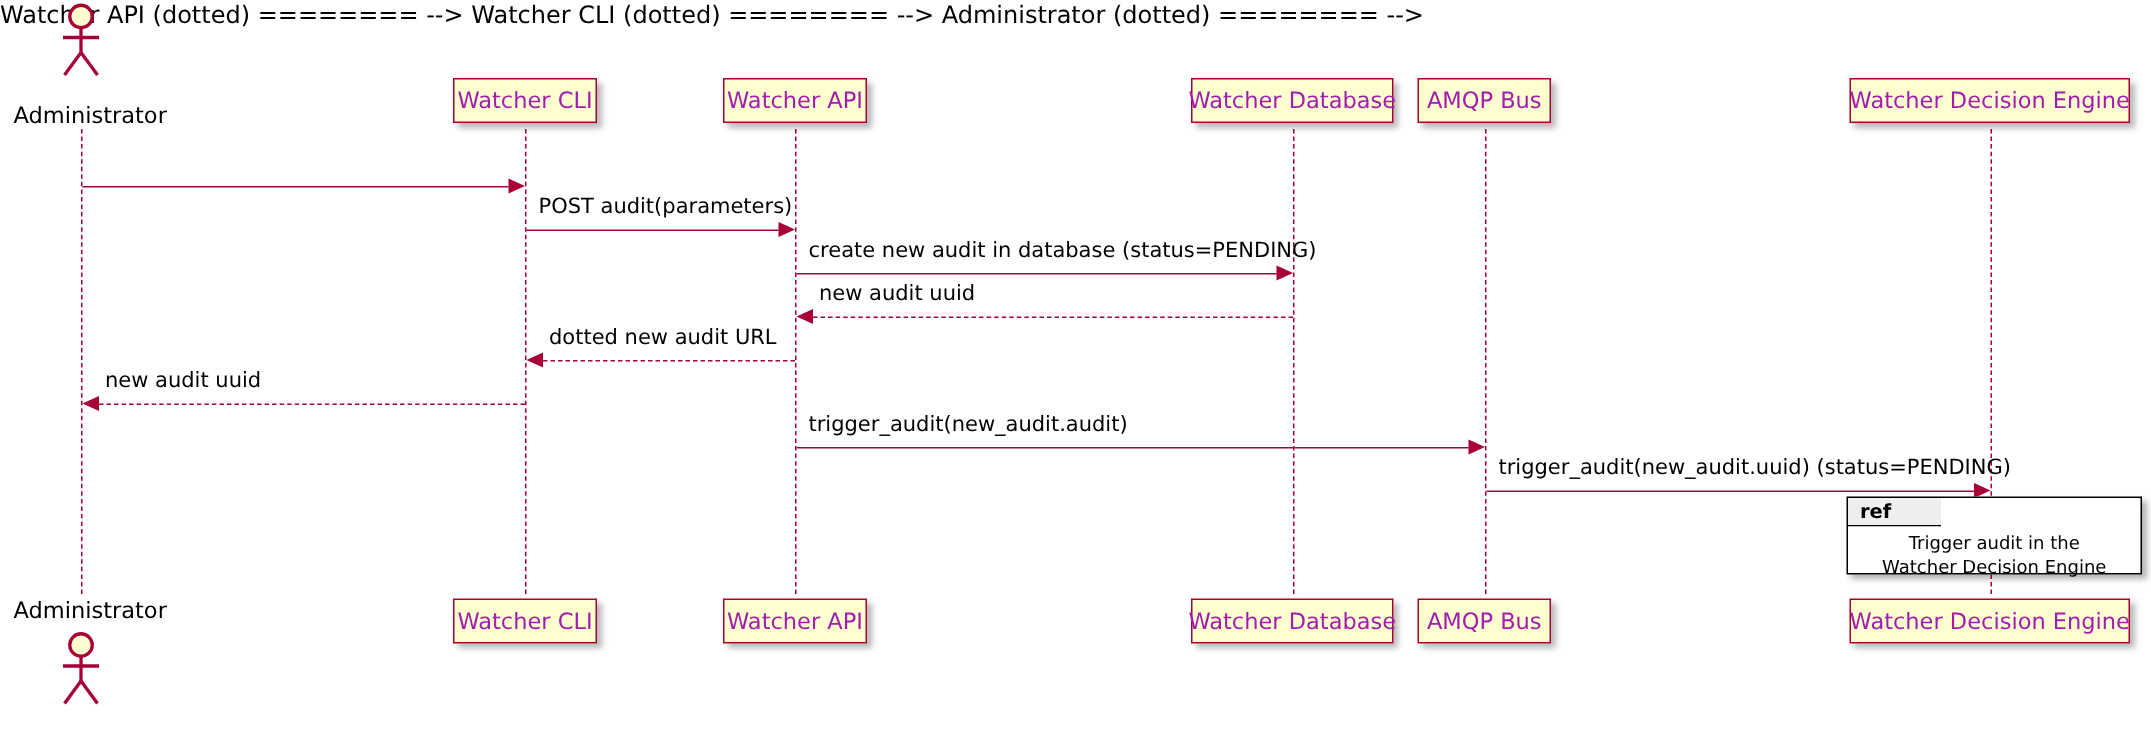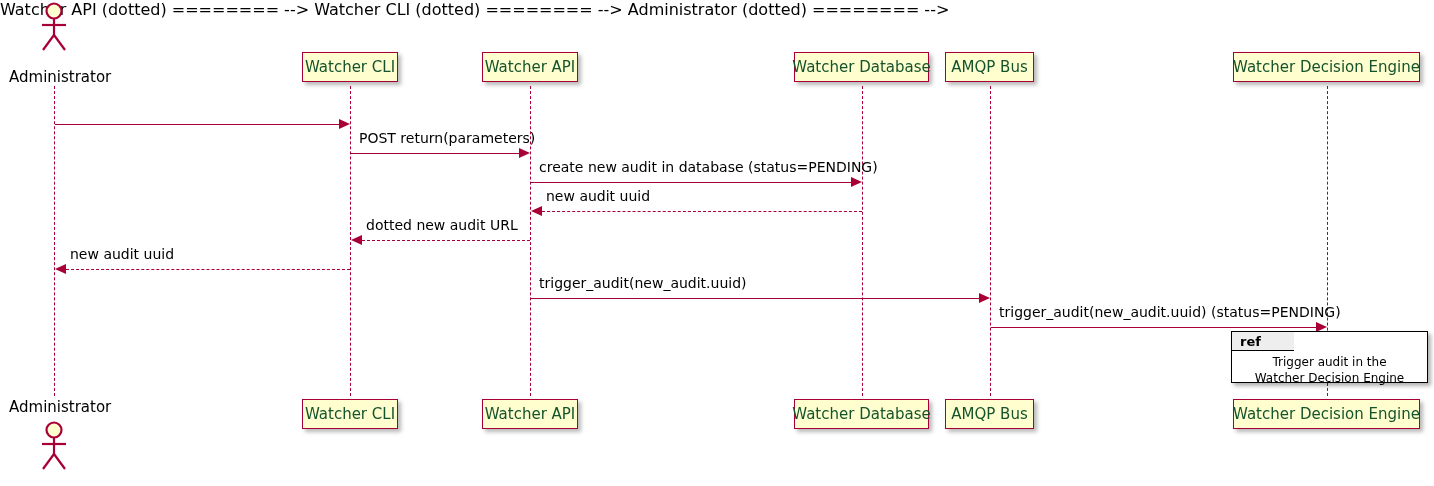--- a/index.html
+++ b/index.html
@@ -24,21 +24,21 @@
     border-left: 1px dashed #A80036;
     top: 86px;
     height: 310px;
   }
   
   .participant {
     position: absolute;
     box-sizing: border-box;
     background: #FEFECE;
     border: 1.5px solid #A80036;
-    color: #14532d;
+    color: #a21caf;
     font-size: 15px;
     line-height: 1;
     height: 30px;
     padding: 0 9px;
     display: flex;
     align-items: center;
     justify-content: center;
     white-space: nowrap;
     box-shadow: 3px 3px 4px rgba(0,0,0,0.28);
   }
@@ -173,21 +173,21 @@
     <span>Watcher Decision Engine</span>
   </div>
 
   
   <div class="msg-line" style="left:55px; top:124px; width:284px;"></div>
   <div class="arrowhead right" style="left:339px; top:119px;"></div>
 
   
   <div class="msg-line" style="left:351px; top:153px; width:168px;"></div>
   <div class="arrowhead right" style="left:519px; top:148px;"></div>
-  <div class="msg-label" style="left:359px; top:131px;">POST return(parameters)</div>
+  <div class="msg-label" style="left:359px; top:131px;">POST audit(parameters)</div>
 
   
   <div class="msg-line" style="left:531px; top:182px; width:320px;"></div>
   <div class="arrowhead right" style="left:851px; top:177px;"></div>
   <div class="msg-label" style="left:539px; top:160px;">create new audit in database (status=PENDING)</div>
 
    Watcher API (dotted) ======== --&gt;
   <div class="msg-line dotted" style="left:542px; top:211px; width:320px;"></div>
   <div class="arrowhead left" style="left:531px; top:206px;"></div>
   <div class="msg-label" style="left:546px; top:189px;">new audit uuid</div>
@@ -198,21 +198,21 @@
   <div class="msg-label" style="left:366px; top:218px;">dotted new audit URL</div>
 
    Administrator (dotted) ======== --&gt;
   <div class="msg-line dotted" style="left:66px; top:269px; width:284px;"></div>
   <div class="arrowhead left" style="left:55px; top:264px;"></div>
   <div class="msg-label" style="left:70px; top:247px;">new audit uuid</div>
 
   
   <div class="msg-line" style="left:531px; top:298px; width:448px;"></div>
   <div class="arrowhead right" style="left:979px; top:293px;"></div>
-  <div class="msg-label" style="left:539px; top:276px;">trigger_audit(new_audit.uuid)</div>
+  <div class="msg-label" style="left:539px; top:276px;">trigger_audit(new_audit.audit)</div>
 
   
   <div class="msg-line" style="left:991px; top:327px; width:325px;"></div>
   <div class="arrowhead right" style="left:1316px; top:322px;"></div>
   <div class="msg-label" style="left:999px; top:305px;">trigger_audit(new_audit.uuid) (status=PENDING)</div>
 
   
   <div class="ref-box" style="left:1231px; top:331px; width:197px; height:52px;">
     <div class="ref-tab-clip">
       <div class="ref-tab" style="width:81px; border-radius:0;">ref</div>

